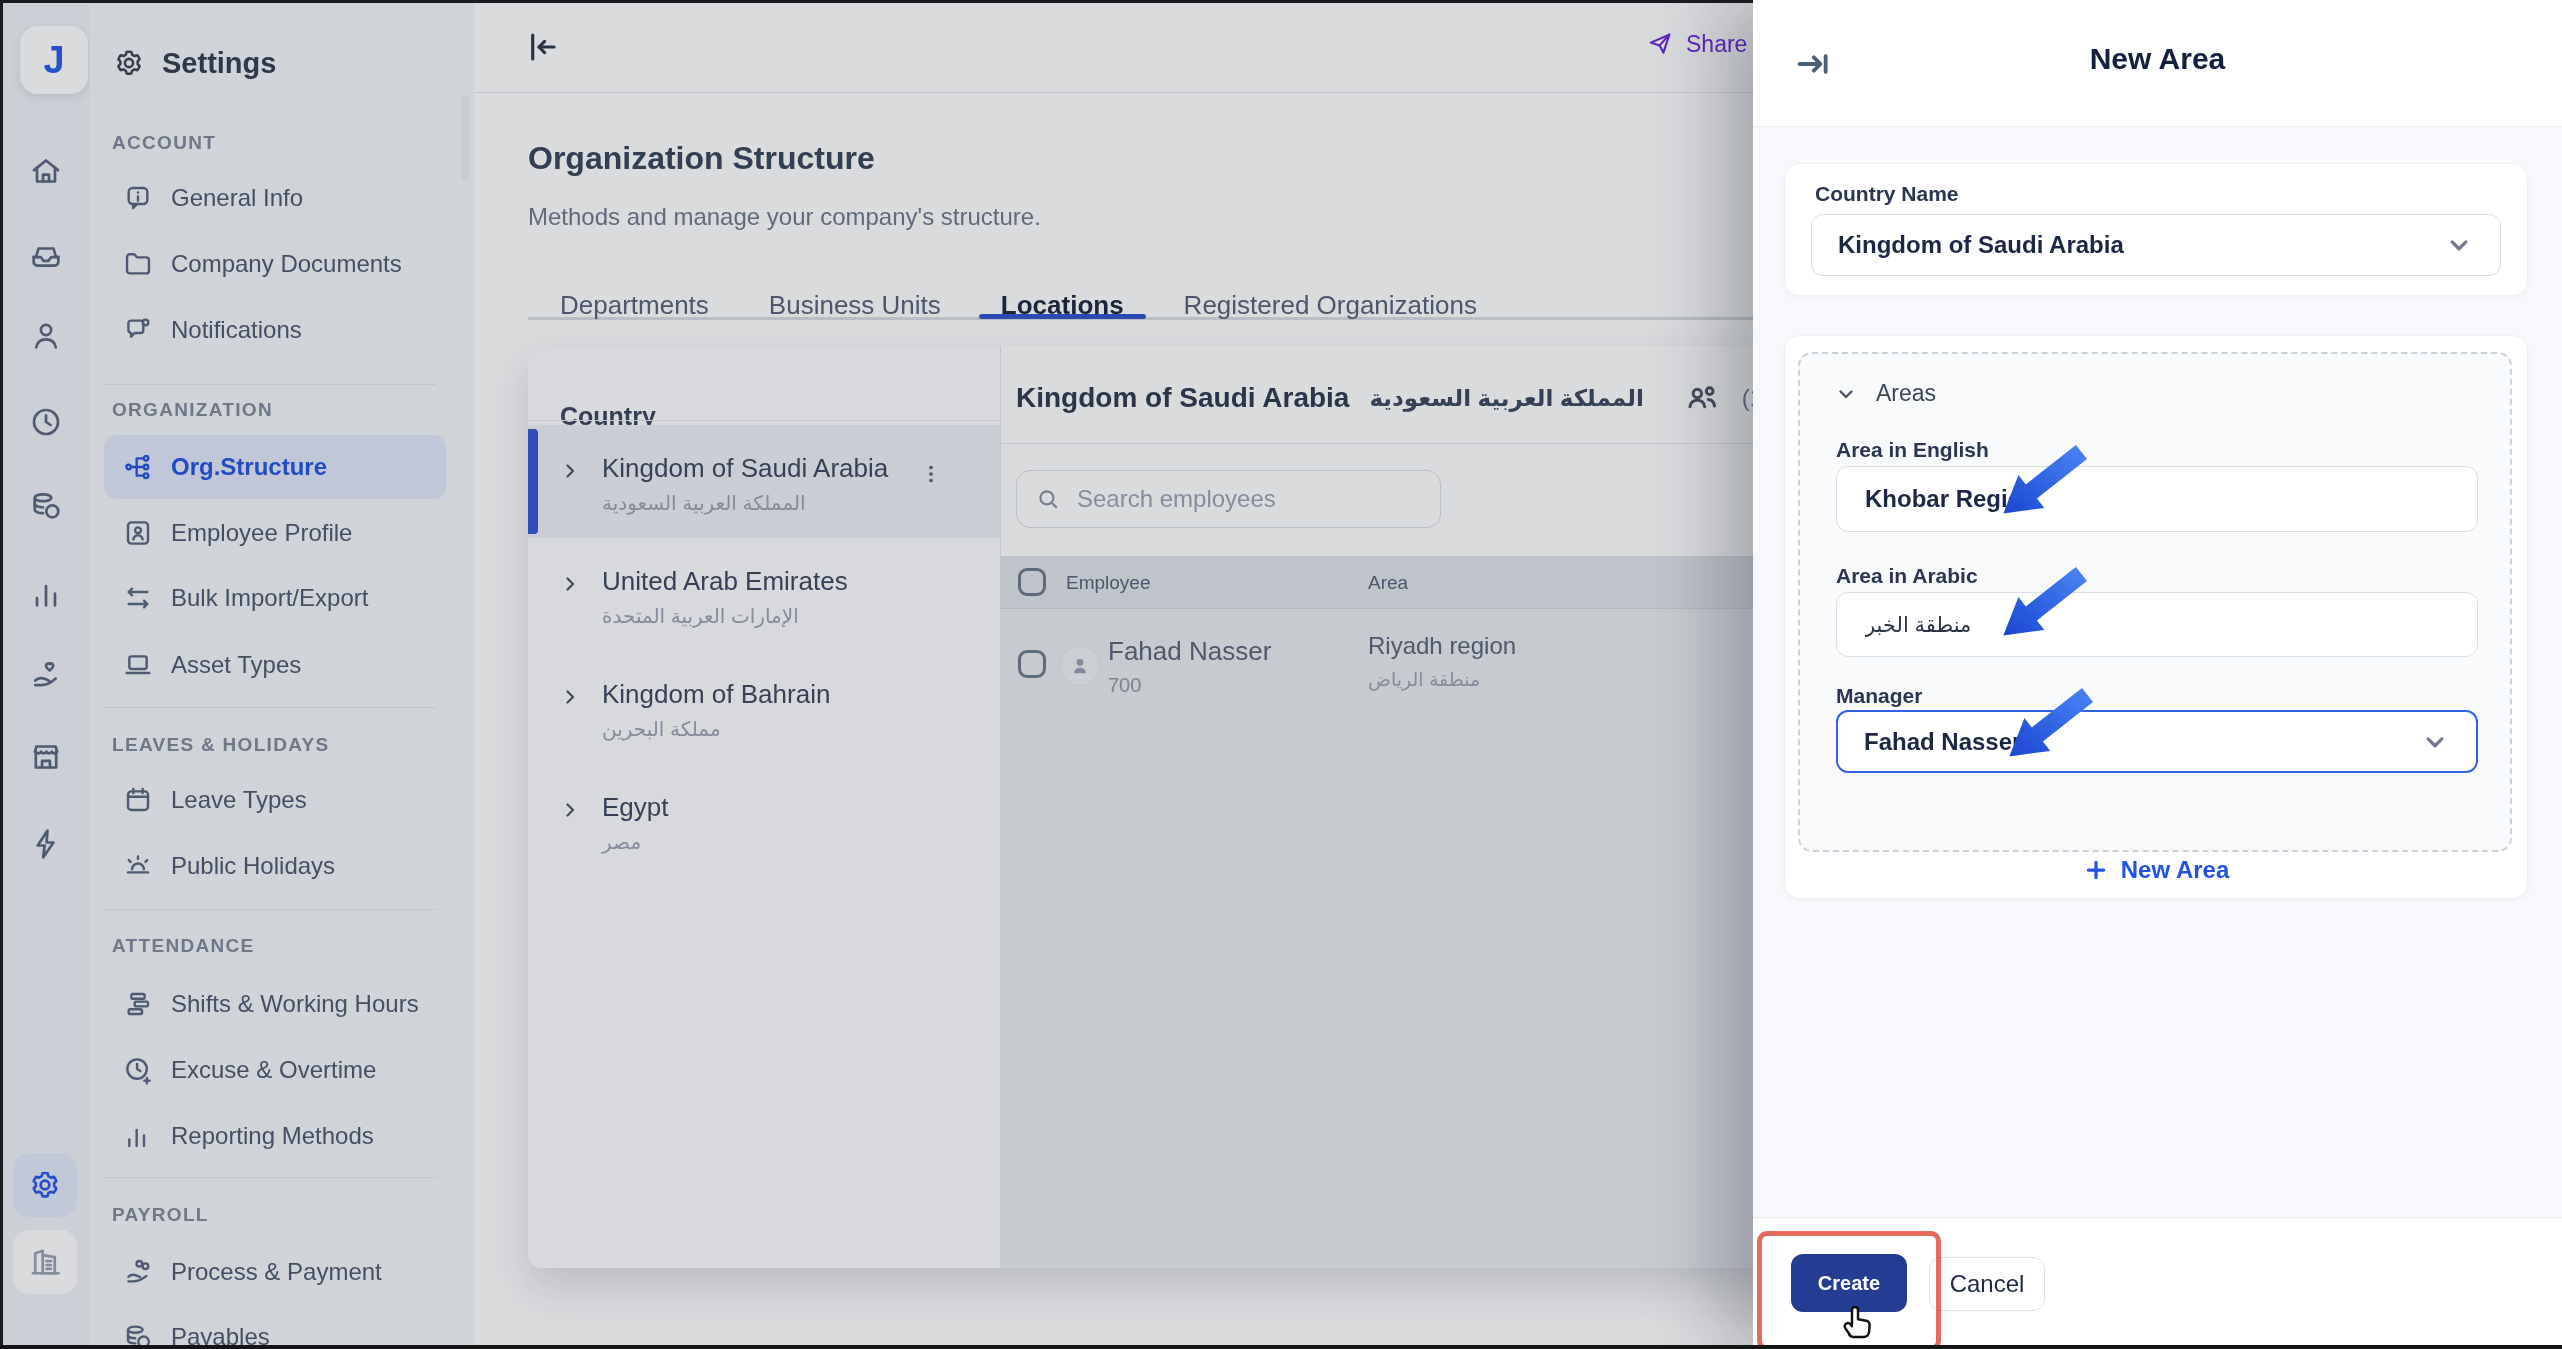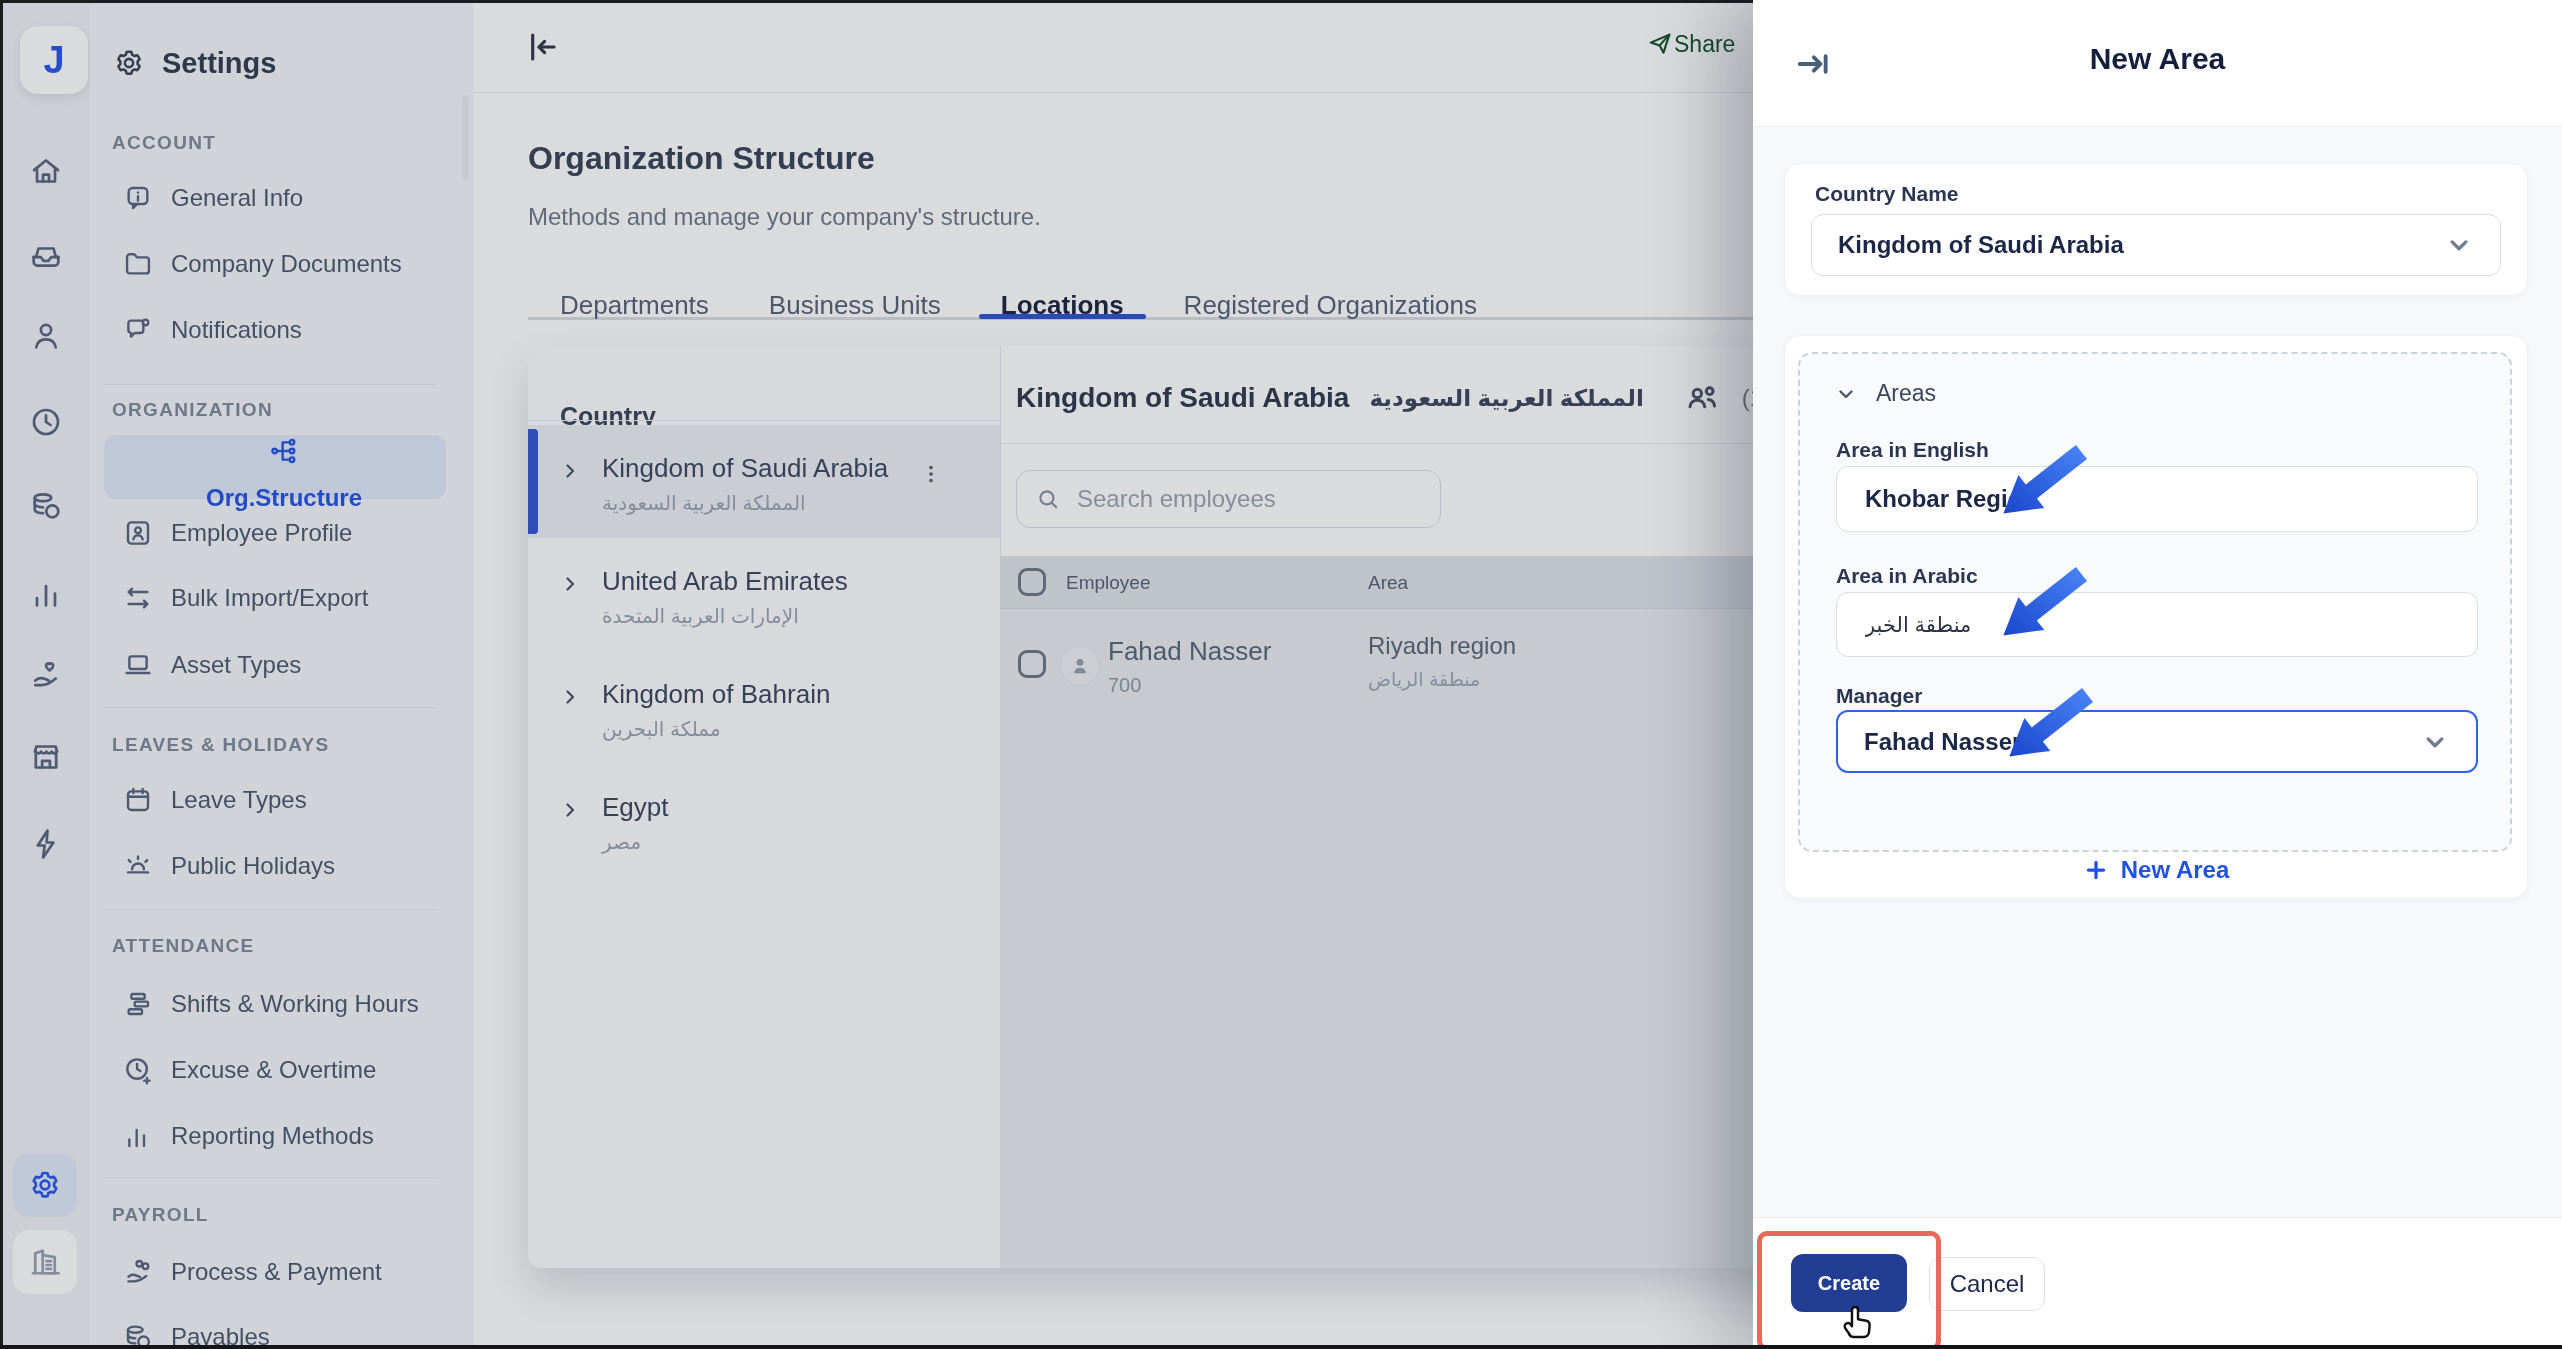--- a/index.html
+++ b/index.html
@@ -21,30 +21,30 @@
   .rail-box .in{width:36px;height:36px;}
 
   
   .sidebar{left:90px;top:0;width:384px;height:1349px;background:#f4f6f9;border-right:1px solid #e2e5eb;}
   .sb-head{left:22px;top:46px;display:flex;align-items:center;gap:16px;color:#333e52;font-size:29px;font-weight:700;}
   .sb-head .ic{width:34px;height:34px;color:#3c4758;}
   .sec-label{left:22px;font-size:19px;font-weight:700;letter-spacing:1.3px;color:#7f8a9b;}
   .side-item{left:14px;width:342px;height:64px;border-radius:12px;display:flex;align-items:center;gap:17px;
              padding-left:18px;box-sizing:border-box;color:#4d5a70;font-size:24px;font-weight:500;cursor:pointer;}
   .side-item .ic{width:32px;height:32px;color:#5a6780;flex:0 0 auto;}
-  .side-item.active{background:#e1e8fa;color:#2456e0;font-weight:600;flex-direction:column;}
+  .side-item.active{background:#e1e8fa;color:#2456e0;font-weight:600;}
   .side-item.active .ic{color:#2456e0;}
   .sb-div{left:14px;width:332px;height:1px;background:#e4e7ed;}
   .sb-thumb{right:5px;top:95px;width:7px;height:85px;border-radius:4px;background:#e9ecf1;}
 
   
   .main{left:474px;top:0;width:2088px;height:1349px;background:#ffffff;}
   .topbar-div{left:0;top:92px;width:100%;height:1px;background:#e6e9ee;}
   .collapse{left:50px;top:28px;width:38px;height:38px;color:#2e3a4e;cursor:pointer;}
-  .share{left:1172px;top:30px;display:flex;align-items:center;color:#14532d;font-size:23px;font-weight:500;cursor:pointer;}
+  .share{left:1172px;top:30px;display:flex;align-items:center;gap:12px;color:#6d28d9;font-size:23px;font-weight:500;cursor:pointer;}
   .share .ic{width:28px;height:28px;}
   .pg-title{left:54px;top:140px;font-size:32px;font-weight:700;color:#39455b;}
   .pg-sub{left:54px;top:203px;font-size:24px;color:#6e7a8c;}
   .tabs{left:80px;top:270px;height:47px;display:flex;gap:48px;}
   .tab{position:relative;font-size:26px;color:#57637b;cursor:pointer;padding:0 6px;margin-top:20px;}
   .tab.active{color:#1c2740;font-weight:600;}
   .tab.active::after{content:"";position:absolute;left:-16px;right:-16px;bottom:-2px;height:5px;border-radius:3px;background:#2f55cc;}
   .tab-track{left:54px;top:317px;width:1716px;height:3px;background:#d8dce2;}
 
   .card{left:54px;top:346px;width:2010px;height:922px;background:#fff;border-radius:14px;

